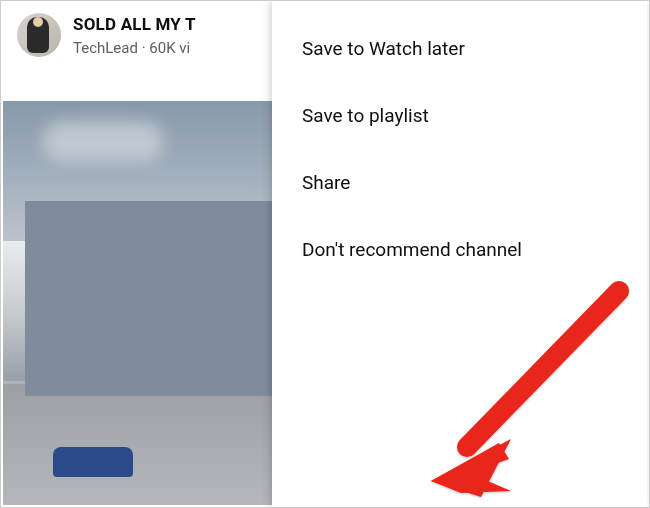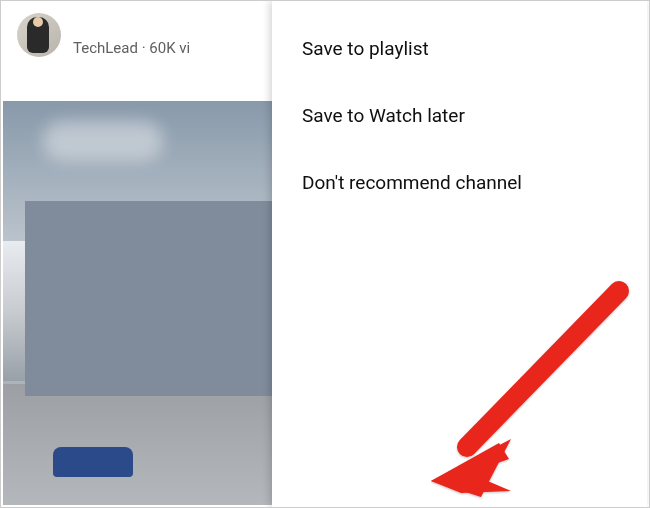--- a/index.html
+++ b/index.html
@@ -160,41 +160,42 @@
       z-index: 100;
     }
   </style>
 </head>
 <body>
 
 <div class="video-header">
   <div class="avatar"></div>
   <div class="video-info">
     <div class="video-title">
-      <br>
+      <span>SOLD ALL MY T</span><br>
     </div>
     <div class="video-meta">
       <span>TechLead</span> · <span>60K vi</span>
     </div>
   </div>
 </div>
 
 <div class="thumb-area">
   <div class="sky"></div>
   <div class="cloud1"></div>
   <div class="cloud2"></div>
   <div class="plane"></div>
   <div class="ground"></div>
   <div class="vehicle"></div>
   <div class="redacted"></div>
 </div>
 
 <div class="menu">
+  <div class="menu-item">Save to Watch later</div>
   <div class="menu-item">Save to playlist</div>
-  <div class="menu-item">Save to Watch later</div>
+  <div class="menu-item">Share</div>
   <div class="menu-item">Don't recommend channel</div>
 </div>
 
 <svg class="arrow" style="top:270px; left:408px;" width="230" height="230" viewBox="0 0 230 230">
   <defs>
     <filter id="ds" x="-20%" y="-20%" width="140%" height="140%">
       <feDropShadow dx="0" dy="1" stdDeviation="1" flood-opacity="0.25"></feDropShadow>
     </filter>
   </defs>
   <g filter="url(#ds)">

